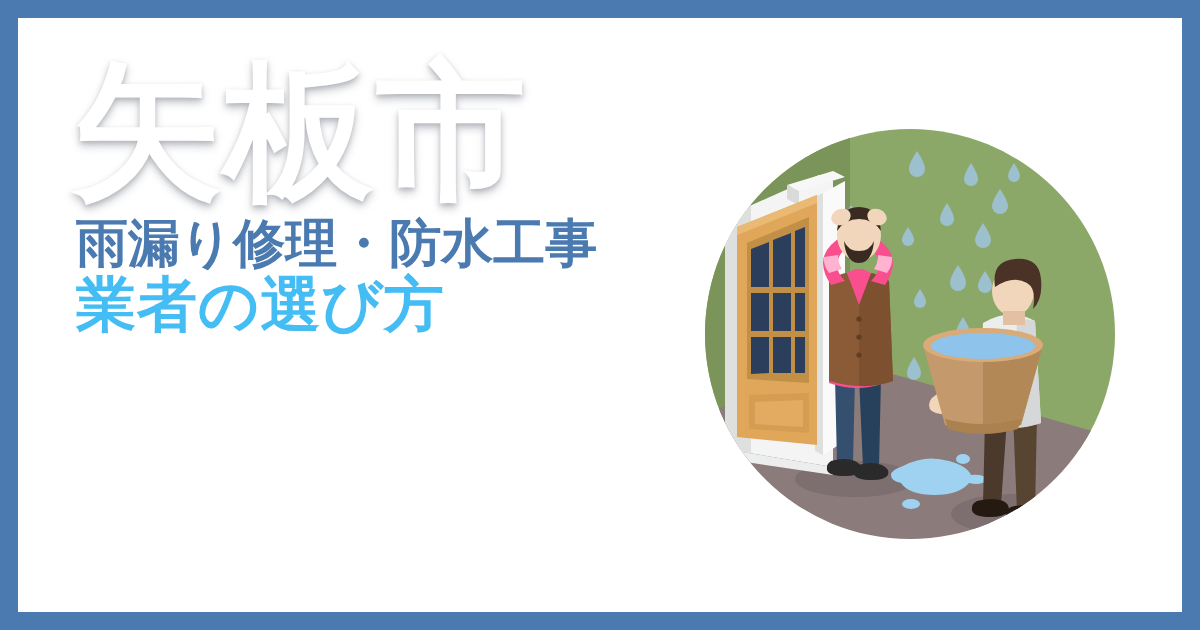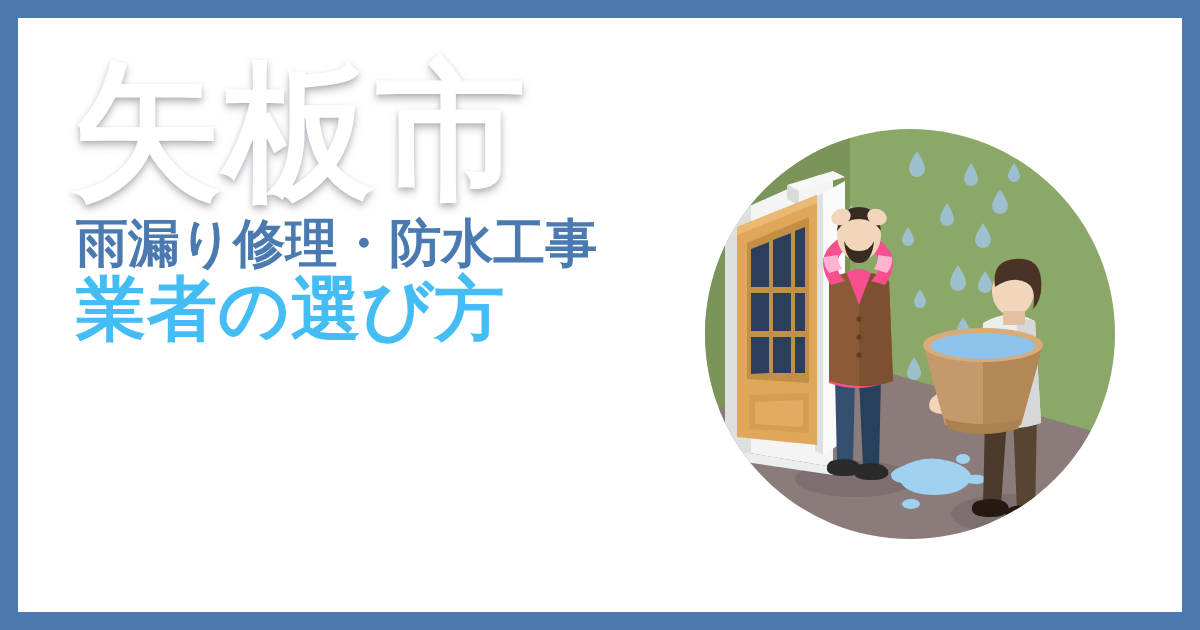--- a/index.html
+++ b/index.html
@@ -50,21 +50,21 @@
     font-size: 52px;
     line-height: 1.05;
     font-weight: 700;
     color: #4a7ab0;
     letter-spacing: 0px;
     white-space: nowrap;
     margin: 10px 0 2px 0;
     padding-left: 18px;
   }
   #title-lead {
-    font-size: 70px;
+    font-size: 60px;
     line-height: 1.05;
     font-weight: 700;
     color: #44bdf5;
     letter-spacing: 1px;
     white-space: nowrap;
     margin: 2px 0 0 0;
     padding-left: 18px;
   }
 
   

